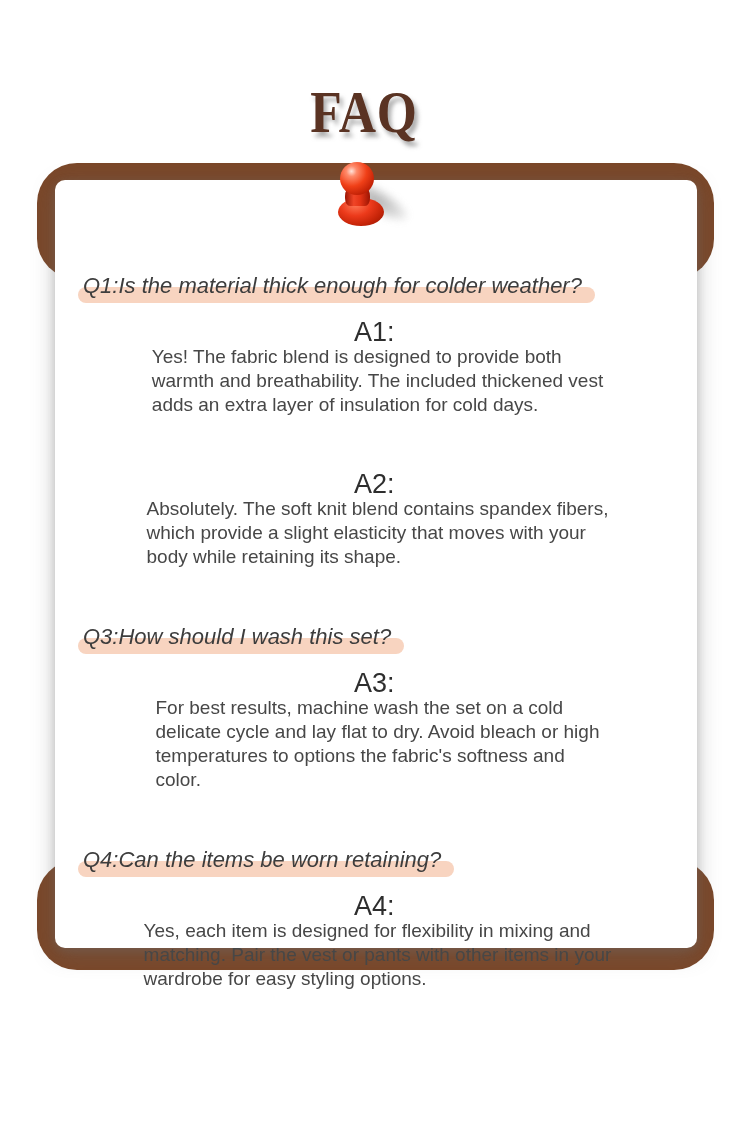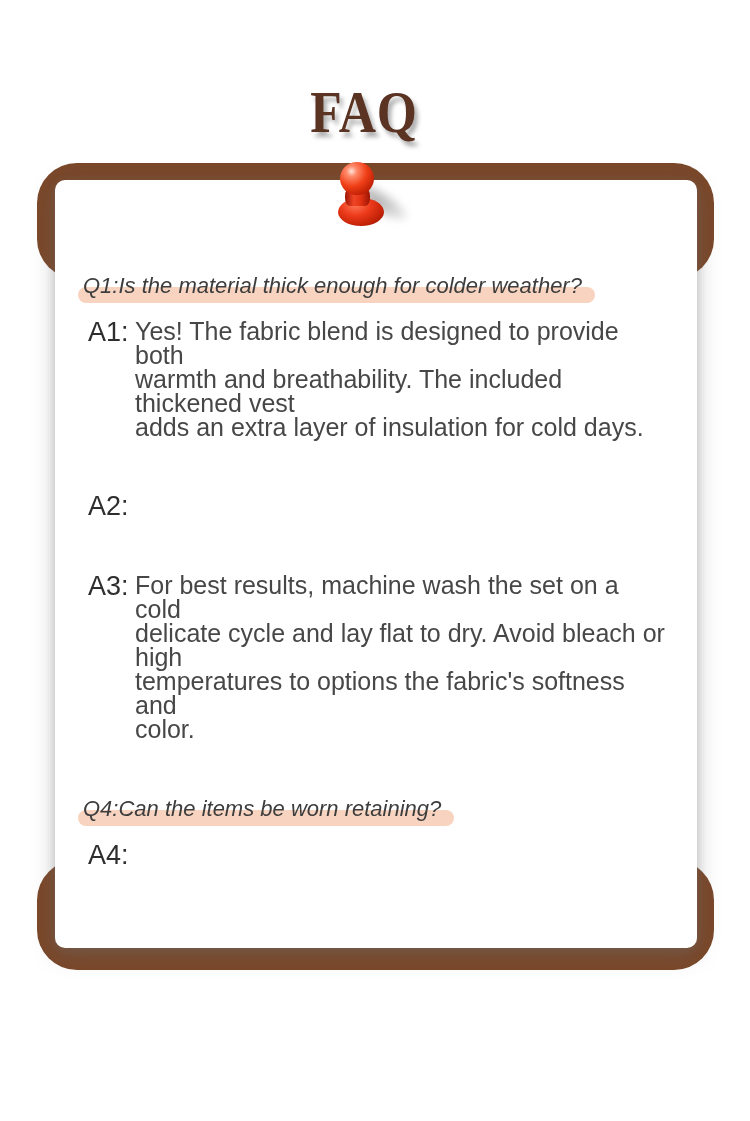--- a/index.html
+++ b/index.html
@@ -72,34 +72,35 @@
     left: -5px;
     right: -13px;
     bottom: -3px;
     height: 16px;
     background: #f8d4c0;
     border-radius: 9px;
     z-index: -1;
   }
   .answer {
     display: flex;
-    align-items: flex-start;
+    align-items: center;
     padding-left: 5px;
     margin-bottom: 54px;
+    flex-direction: column;
   }
   .a-label {
     flex: none;
     width: 47px;
     font-size: 27px;
     line-height: 26px;
     color: #2e2e2e;
   }
   .a-text {
     margin: 0;
-    font-size: 25px;
+    font-size: 19px;
     line-height: 24px;
     color: #474747;
     white-space: pre-line;
   }
   
   .pin {
     position: absolute;
     left: 328px;
     top: 160px;
     width: 95px;
@@ -162,37 +163,44 @@
         <span class="a-label">A1:</span>
         <p class="a-text">Yes! The fabric blend is designed to provide both
 warmth and breathability. The included thickened vest
 adds an extra layer of insulation for cold days.</p>
       </div>
     </section>
 
     <section class="faq-item">
       <div class="answer">
         <span class="a-label">A2:</span>
-      </div>
-    </section>
-
-    <section class="faq-item">
+        <p class="a-text">Absolutely. The soft knit blend contains spandex fibers,
+which provide a slight elasticity that moves with your
+body while retaining its shape.</p>
+      </div>
+    </section>
+
+    <section class="faq-item">
+      <p class="question"><span class="q-inner">Q3:How should I wash this set?</span></p>
       <div class="answer">
         <span class="a-label">A3:</span>
         <p class="a-text">For best results, machine wash the set on a cold
 delicate cycle and lay flat to dry. Avoid bleach or high
 temperatures to options the fabric's softness and
 color.</p>
       </div>
     </section>
 
     <section class="faq-item">
       <p class="question"><span class="q-inner">Q4:Can the items be worn retaining?</span></p>
       <div class="answer">
         <span class="a-label">A4:</span>
+        <p class="a-text">Yes, each item is designed for flexibility in mixing and
+matching. Pair the vest or pants with other items in your
+wardrobe for easy styling options.</p>
       </div>
     </section>
 
   </div>
 
   <div class="pin">
     <div class="pin-shadow"></div>
     <div class="pin-base"></div>
     <div class="pin-neck"></div>
     <div class="pin-head"></div>

